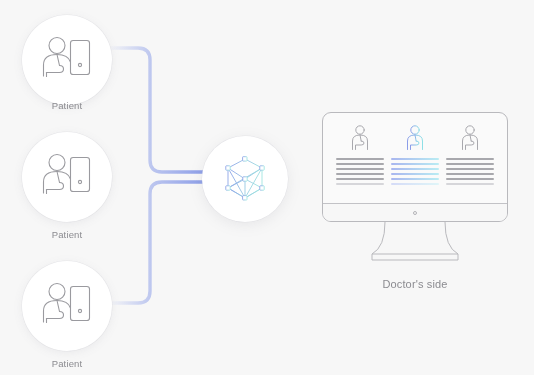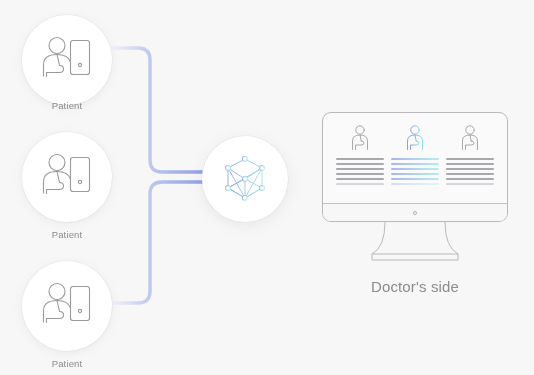--- a/index.html
+++ b/index.html
@@ -51,21 +51,21 @@
   .rec-lines{width:100%;display:flex;flex-direction:column;gap:3.4px;}
   .ln{height:1.7px;border-radius:1px;width:100%;}
   .bezel-bar{
     position:absolute;left:0;right:0;bottom:0;height:17px;
     border-top:1px solid #c2c2c6;background:#f7f7f7;
     display:flex;align-items:center;justify-content:center;
   }
   .cam{width:4px;height:4px;border-radius:50%;border:1px solid #b3b3b8;box-sizing:border-box;}
   .doc-label{
     position:absolute;left:0;width:186px;top:166px;text-align:center;
-    font-size:15px;color:#8b8b90;letter-spacing:.15px;
+    font-size:11px;color:#8b8b90;letter-spacing:.15px;
   }
 </style>
 </head>
 <body>
 
 <div id="stage">
 
   <svg id="wires" viewBox="0 0 534 375">
     <defs>
       <linearGradient id="gIn" x1="0" y1="0" x2="1" y2="0">

